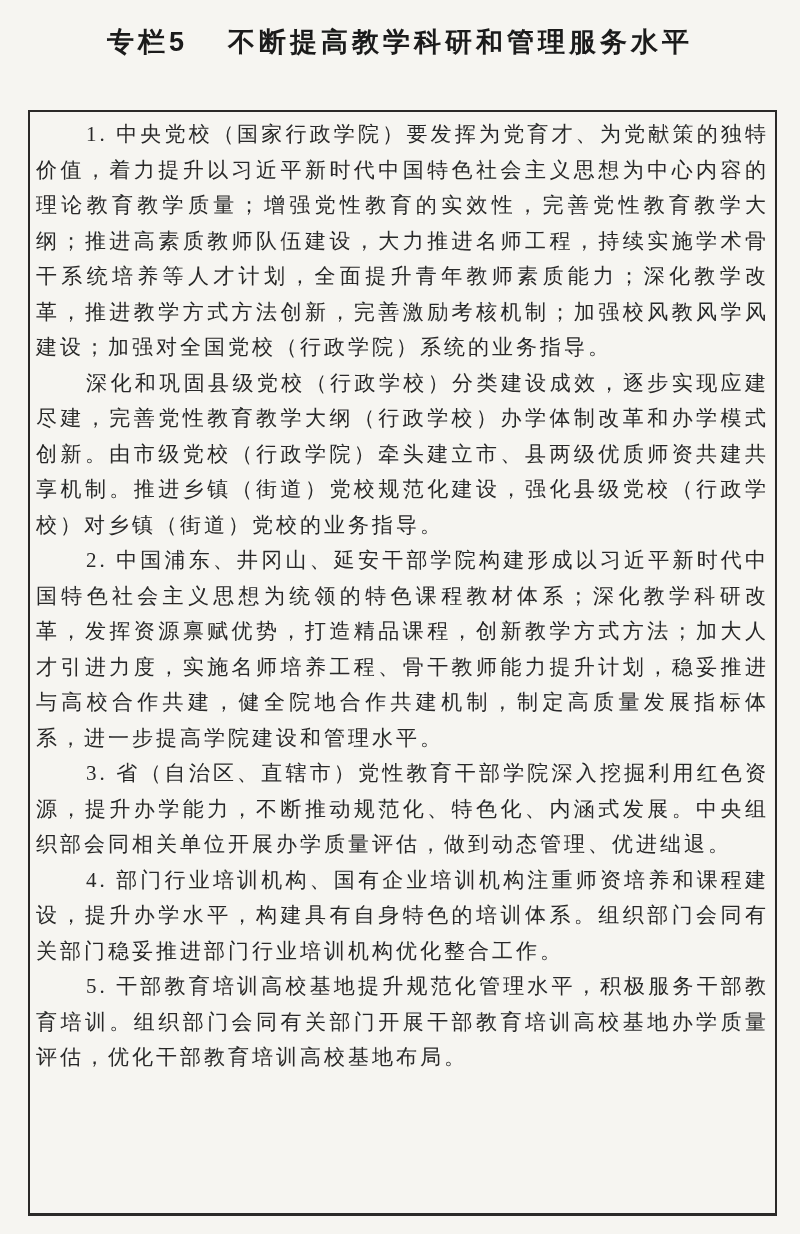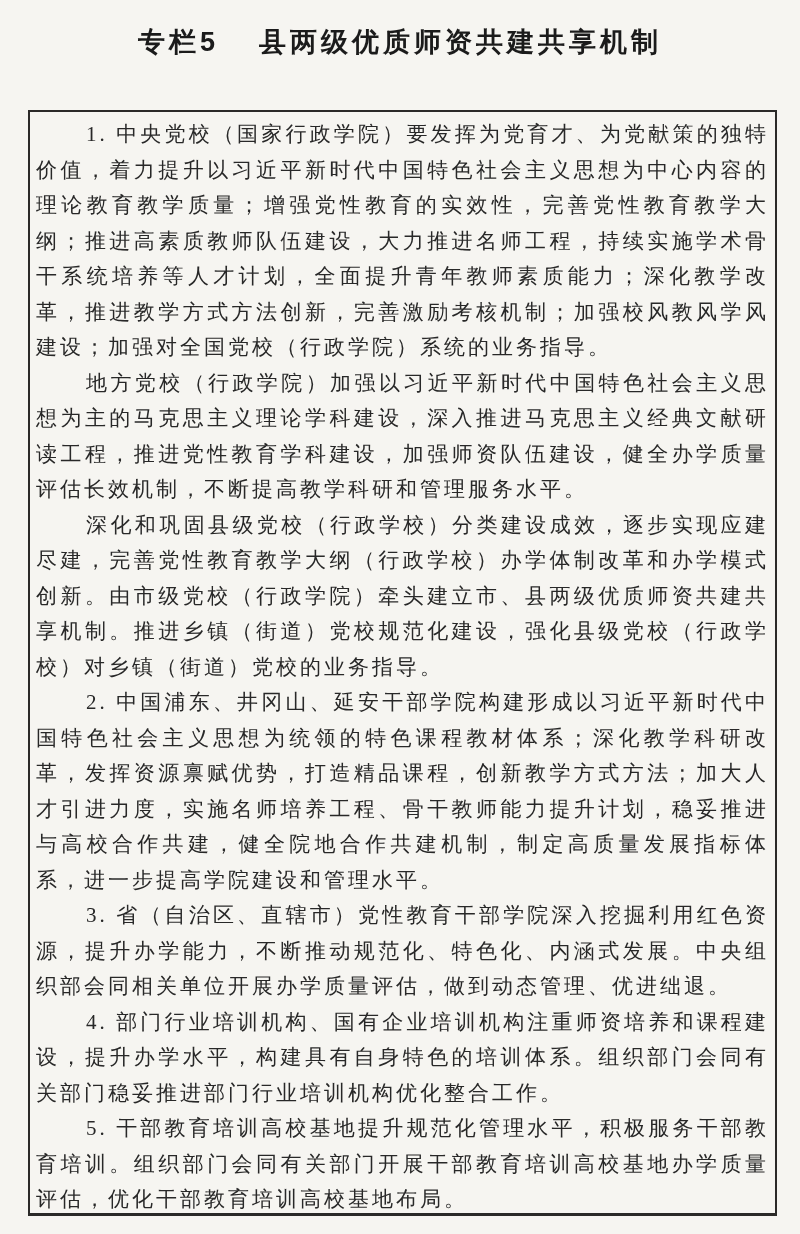--- a/index.html
+++ b/index.html
@@ -53,26 +53,25 @@
     text-indent: 50px;
     color: #282828;
   }
 </style>
 </head>
 <body>
 
 <div class="page">
 
   <div class="page-title">
-    <span class="title-label">专栏5</span><span class="title-text">县两级优质师资共建共享机制</span>
+    <span class="title-label">专栏5</span><span class="title-text">不断提高教学科研和管理服务水平</span>
   </div>
 
   <div class="content-box">
     <p>1. 中央党校（国家行政学院）要发挥为党育才、为党献策的独特价值，着力提升以习近平新时代中国特色社会主义思想为中心内容的理论教育教学质量；增强党性教育的实效性，完善党性教育教学大纲；推进高素质教师队伍建设，大力推进名师工程，持续实施学术骨干系统培养等人才计划，全面提升青年教师素质能力；深化教学改革，推进教学方式方法创新，完善激励考核机制；加强校风教风学风建设；加强对全国党校（行政学院）系统的业务指导。</p>
-    <p>地方党校（行政学院）加强以习近平新时代中国特色社会主义思想为主的马克思主义理论学科建设，深入推进马克思主义经典文献研读工程，推进党性教育学科建设，加强师资队伍建设，健全办学质量评估长效机制，不断提高教学科研和管理服务水平。</p>
     <p>深化和巩固县级党校（行政学校）分类建设成效，逐步实现应建尽建，完善党性教育教学大纲（行政学校）办学体制改革和办学模式创新。由市级党校（行政学院）牵头建立市、县两级优质师资共建共享机制。推进乡镇（街道）党校规范化建设，强化县级党校（行政学校）对乡镇（街道）党校的业务指导。</p>
     <p>2. 中国浦东、井冈山、延安干部学院构建形成以习近平新时代中国特色社会主义思想为统领的特色课程教材体系；深化教学科研改革，发挥资源禀赋优势，打造精品课程，创新教学方式方法；加大人才引进力度，实施名师培养工程、骨干教师能力提升计划，稳妥推进与高校合作共建，健全院地合作共建机制，制定高质量发展指标体系，进一步提高学院建设和管理水平。</p>
     <p>3. 省（自治区、直辖市）党性教育干部学院深入挖掘利用红色资源，提升办学能力，不断推动规范化、特色化、内涵式发展。中央组织部会同相关单位开展办学质量评估，做到动态管理、优进绌退。</p>
     <p>4. 部门行业培训机构、国有企业培训机构注重师资培养和课程建设，提升办学水平，构建具有自身特色的培训体系。组织部门会同有关部门稳妥推进部门行业培训机构优化整合工作。</p>
     <p>5. 干部教育培训高校基地提升规范化管理水平，积极服务干部教育培训。组织部门会同有关部门开展干部教育培训高校基地办学质量评估，优化干部教育培训高校基地布局。</p>
   </div>
 
 </div>
 
 </body></html>

